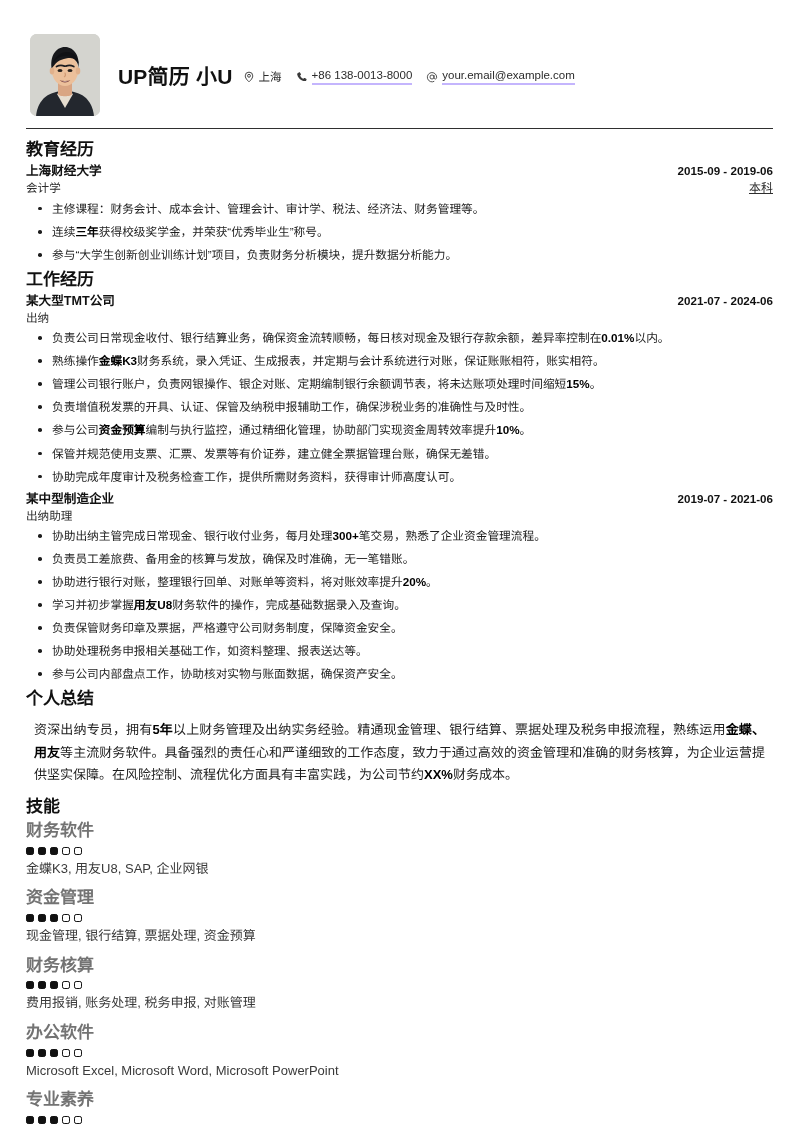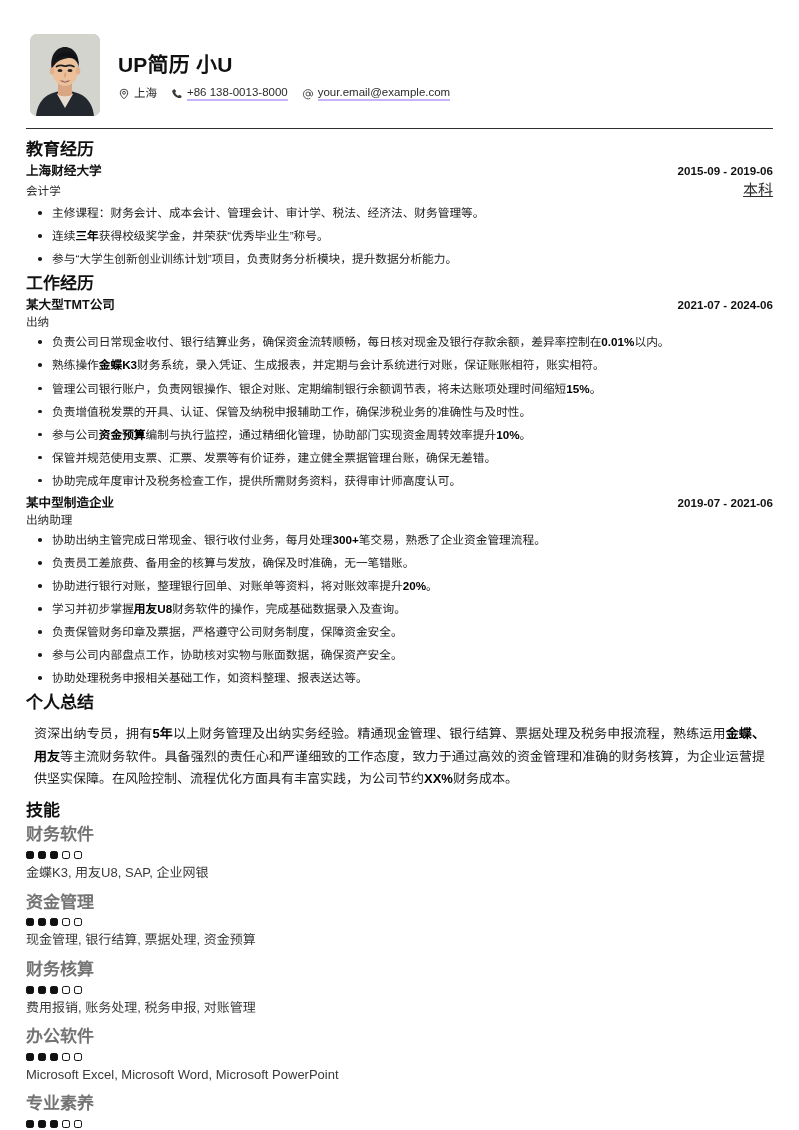--- a/index.html
+++ b/index.html
@@ -35,21 +35,21 @@
   .avatar {
     width: 70px;
     height: 82px;
     border-radius: 7px;
     overflow: hidden;
     flex: 0 0 auto;
     background: #d6d6d2;
     position: relative;
   }
   .avatar svg { display: block; width: 100%; height: 100%; }
-  .identity { display: flex; flex-direction: column; justify-content: center; gap: 10px; padding-top: 4px;}
+  .identity { display: flex; justify-content: center; gap: 10px; padding-top: 4px;}
   .name {
     font-size: 21px;
     font-weight: 700;
     letter-spacing: .2px;
     line-height: 1.1;
     color: #111111;
   }
   .contact-line {
     display: flex;
     align-items: center;
@@ -127,21 +127,21 @@
     gap: 16px;
     margin-bottom: 3px;
   }
   .entry-role {
     font-size: 11.6px;
     color: #2d2d2d;
     font-weight: 400;
     line-height: 1.38;
   }
   .entry-meta {
-    font-size: 15px;
+    font-size: 12px;
     color: #2d2d2d;
     line-height: 1.38;
     white-space: nowrap;
     text-decoration: underline;
   }
 
   ul.bullets {
     list-style: none;
     margin: 0 0 4px 0;
     padding: 0;
@@ -353,22 +353,22 @@
           <div class="entry-sub">
             <span class="entry-role">出纳助理</span>
             <span class="entry-meta"></span>
           </div>
           <ul class="bullets">
             <li>协助出纳主管完成日常现金、银行收付业务，每月处理<b>300+</b>笔交易，熟悉了企业资金管理流程。</li>
             <li>负责员工差旅费、备用金的核算与发放，确保及时准确，无一笔错账。</li>
             <li>协助进行银行对账，整理银行回单、对账单等资料，将对账效率提升<b>20%</b>。</li>
             <li>学习并初步掌握<b>用友U8</b>财务软件的操作，完成基础数据录入及查询。</li>
             <li>负责保管财务印章及票据，严格遵守公司财务制度，保障资金安全。</li>
+            <li>协助处理税务申报相关基础工作，如资料整理、报表送达等。</li>
             <li>参与公司内部盘点工作，协助核对实物与账面数据，确保资产安全。</li>
-            <li>协助处理税务申报相关基础工作，如资料整理、报表送达等。</li>
           </ul>
         </div>
       </div>
   </div>
 
   <div class="section">
     <div class="section-title">个人总结</div>
     <p class="summary-text">资深出纳专员，拥有<b>5年</b>以上财务管理及出纳实务经验。精通现金管理、银行结算、票据处理及税务申报流程，熟练运用<b>金蝶、用友</b>等主流财务软件。具备强烈的责任心和严谨细致的工作态度，致力于通过高效的资金管理和准确的财务核算，为企业运营提供坚实保障。在风险控制、流程优化方面具有丰富实践，为公司节约<b>XX%</b>财务成本。</p>
   </div>
 

